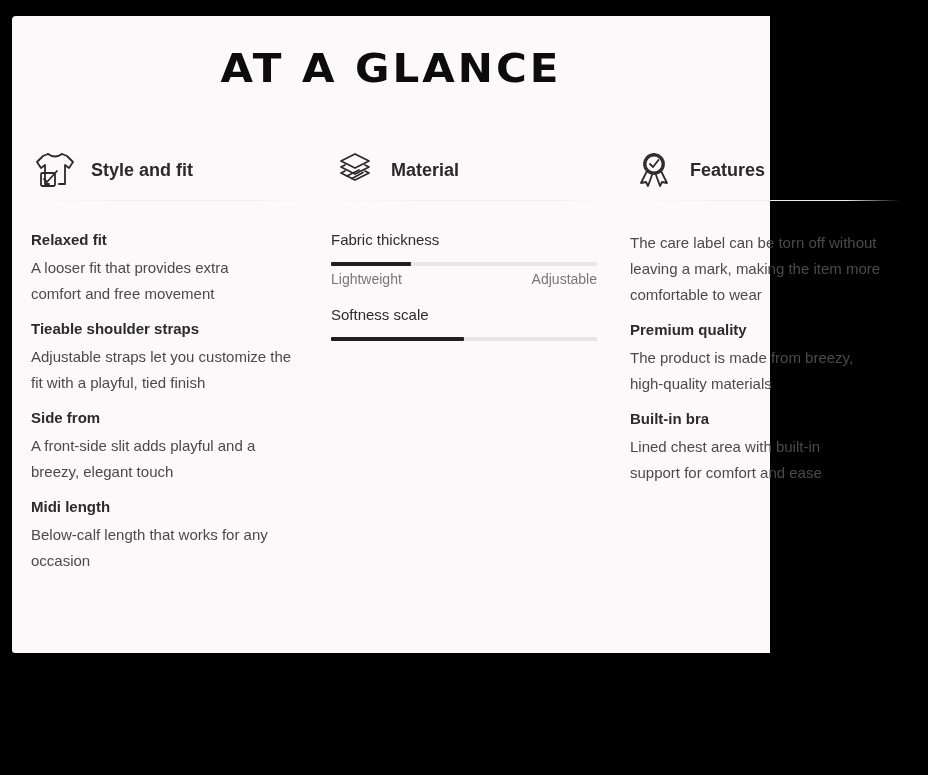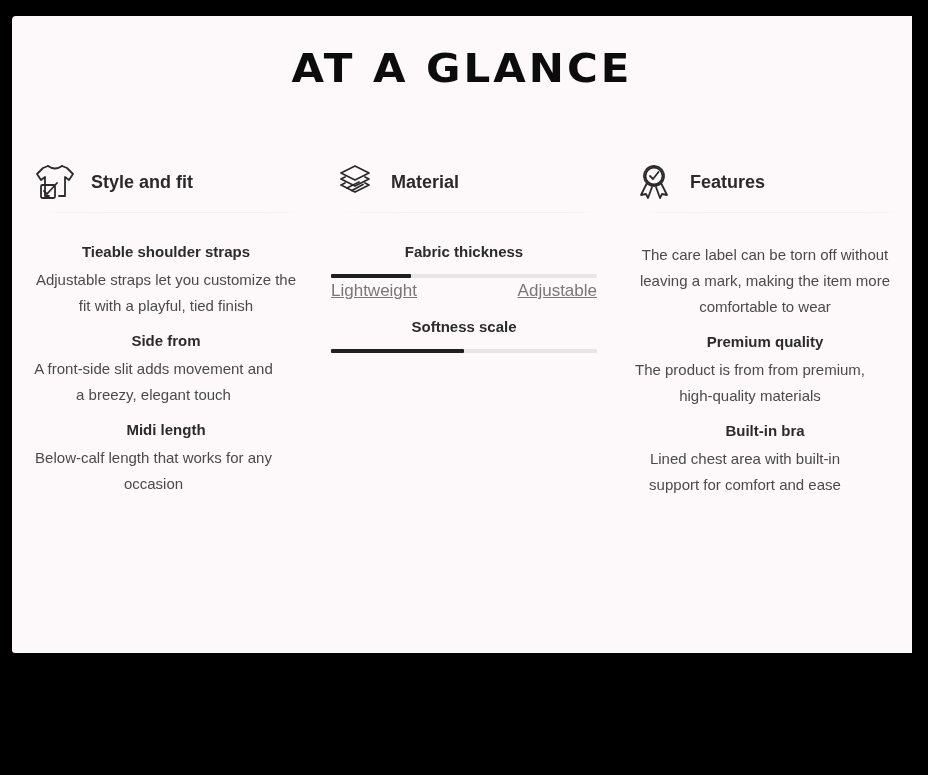--- a/index.html
+++ b/index.html
@@ -6,43 +6,42 @@
     body {
       width: 928px; height: 775px;
       background: #000000;
       position: relative;
       overflow: hidden;
       font-family: "Liberation Sans", sans-serif;
     }
     .panel {
       position: absolute;
       left: 12px; top: 16px;
-      width: 900px; height: 637px;
+      width: 758px; height: 637px;
       background: #fdf9fa;
       border-top-left-radius: 4px;
       border-bottom-left-radius: 3px;
     }
     .title {
       position: absolute;
       left: 0; right: 0;
       top: 32px;
       text-align: center;
       font-family: "DejaVu Sans", sans-serif;
       font-weight: bold;
       font-size: 42px;
       letter-spacing: 3px;
       color: #0c0c0c;
       line-height: 1;
       transform: scaleY(0.95);
     }
     .column {
       position: absolute;
-      top: 144px;
+      top: 132px;
       width: 270px;
-      text-align: center;
     }
     .col-style { left: 19px; }
     .col-material { left: 319px; }
     .col-features { left: 618px; }
 
     .col-header {
       display: flex;
       align-items: center;
       height: 44px;
       position: relative;
@@ -77,45 +76,44 @@
     }
     .item-desc {
       font-size: 15px;
       color: #4a4a4a;
       line-height: 26px;
     }
 
     .scale { margin-bottom: 18px; width: 266px; }
     .scale-title {
       font-size: 15px;
-      font-weight: bold;
+      font-weight: normal;
       color: #2b2b2b;
       line-height: 20px;
       margin-bottom: 12px;
     }
     .scale-track {
       position: relative;
       height: 4px;
       background: #e8e5e6;
       border-radius: 1px;
     }
     .scale-fill {
       position: absolute;
       left: 0; top: 0; bottom: 0;
       background: #1f1f1f;
       border-radius: 1px;
     }
     .scale-labels {
       display: flex;
       justify-content: space-between;
       margin-top: 5px;
-      font-size: 17px;
+      font-size: 14px;
       color: #7a7677;
       line-height: 16px;
-      text-decoration: underline;
     }
   </style>
 </head>
 <body>
 
 <div class="panel">
 
   <div class="title">AT A GLANCE</div>
 
   <div class="column col-style">
@@ -127,26 +125,30 @@
           <path d="M15 6 Q22 11 29 6"></path>
           <rect x="8" y="25" width="14" height="13" rx="1.5"></rect>
           <path d="M11 31 L14 34 L24 23"></path>
         </svg>
       </span>
       <span class="label">Style and fit</span>
       <div class="col-divider"></div>
     </div>
     <div class="items">
       <div class="item">
+        <div class="item-title">Relaxed fit</div>
+        <div class="item-desc" style="width:240px">A looser fit that provides extra comfort and free movement</div>
+      </div>
+      <div class="item">
         <div class="item-title">Tieable shoulder straps</div>
         <div class="item-desc" style="width:270px">Adjustable straps let you customize the fit with a playful, tied finish</div>
       </div>
       <div class="item">
         <div class="item-title">Side from</div>
-        <div class="item-desc" style="width:245px">A front-side slit adds movement and a breezy, elegant touch</div>
+        <div class="item-desc" style="width:245px">A front-side slit adds playful and a breezy, elegant touch</div>
       </div>
       <div class="item">
         <div class="item-title">Midi length</div>
         <div class="item-desc" style="width:245px">Below-calf length that works for any occasion</div>
       </div>
     </div>
   </div>
 
   <div class="column col-material">
     <div class="col-header">
@@ -195,21 +197,21 @@
       </span>
       <span class="label">Features</span>
       <div class="col-divider"></div>
     </div>
     <div class="items">
       <div class="item">
         <div class="item-desc" style="width:270px">The care label can be torn off without leaving a mark, making the item more comfortable to wear</div>
       </div>
       <div class="item">
         <div class="item-title">Premium quality</div>
-        <div class="item-desc" style="width:240px">The product is from from premium, high-quality materials</div>
+        <div class="item-desc" style="width:240px">The product is made from breezy, high-quality materials</div>
       </div>
       <div class="item">
         <div class="item-title">Built-in bra</div>
         <div class="item-desc" style="width:230px">Lined chest area with built-in support for comfort and ease</div>
       </div>
     </div>
   </div>
 
 </div>
 

